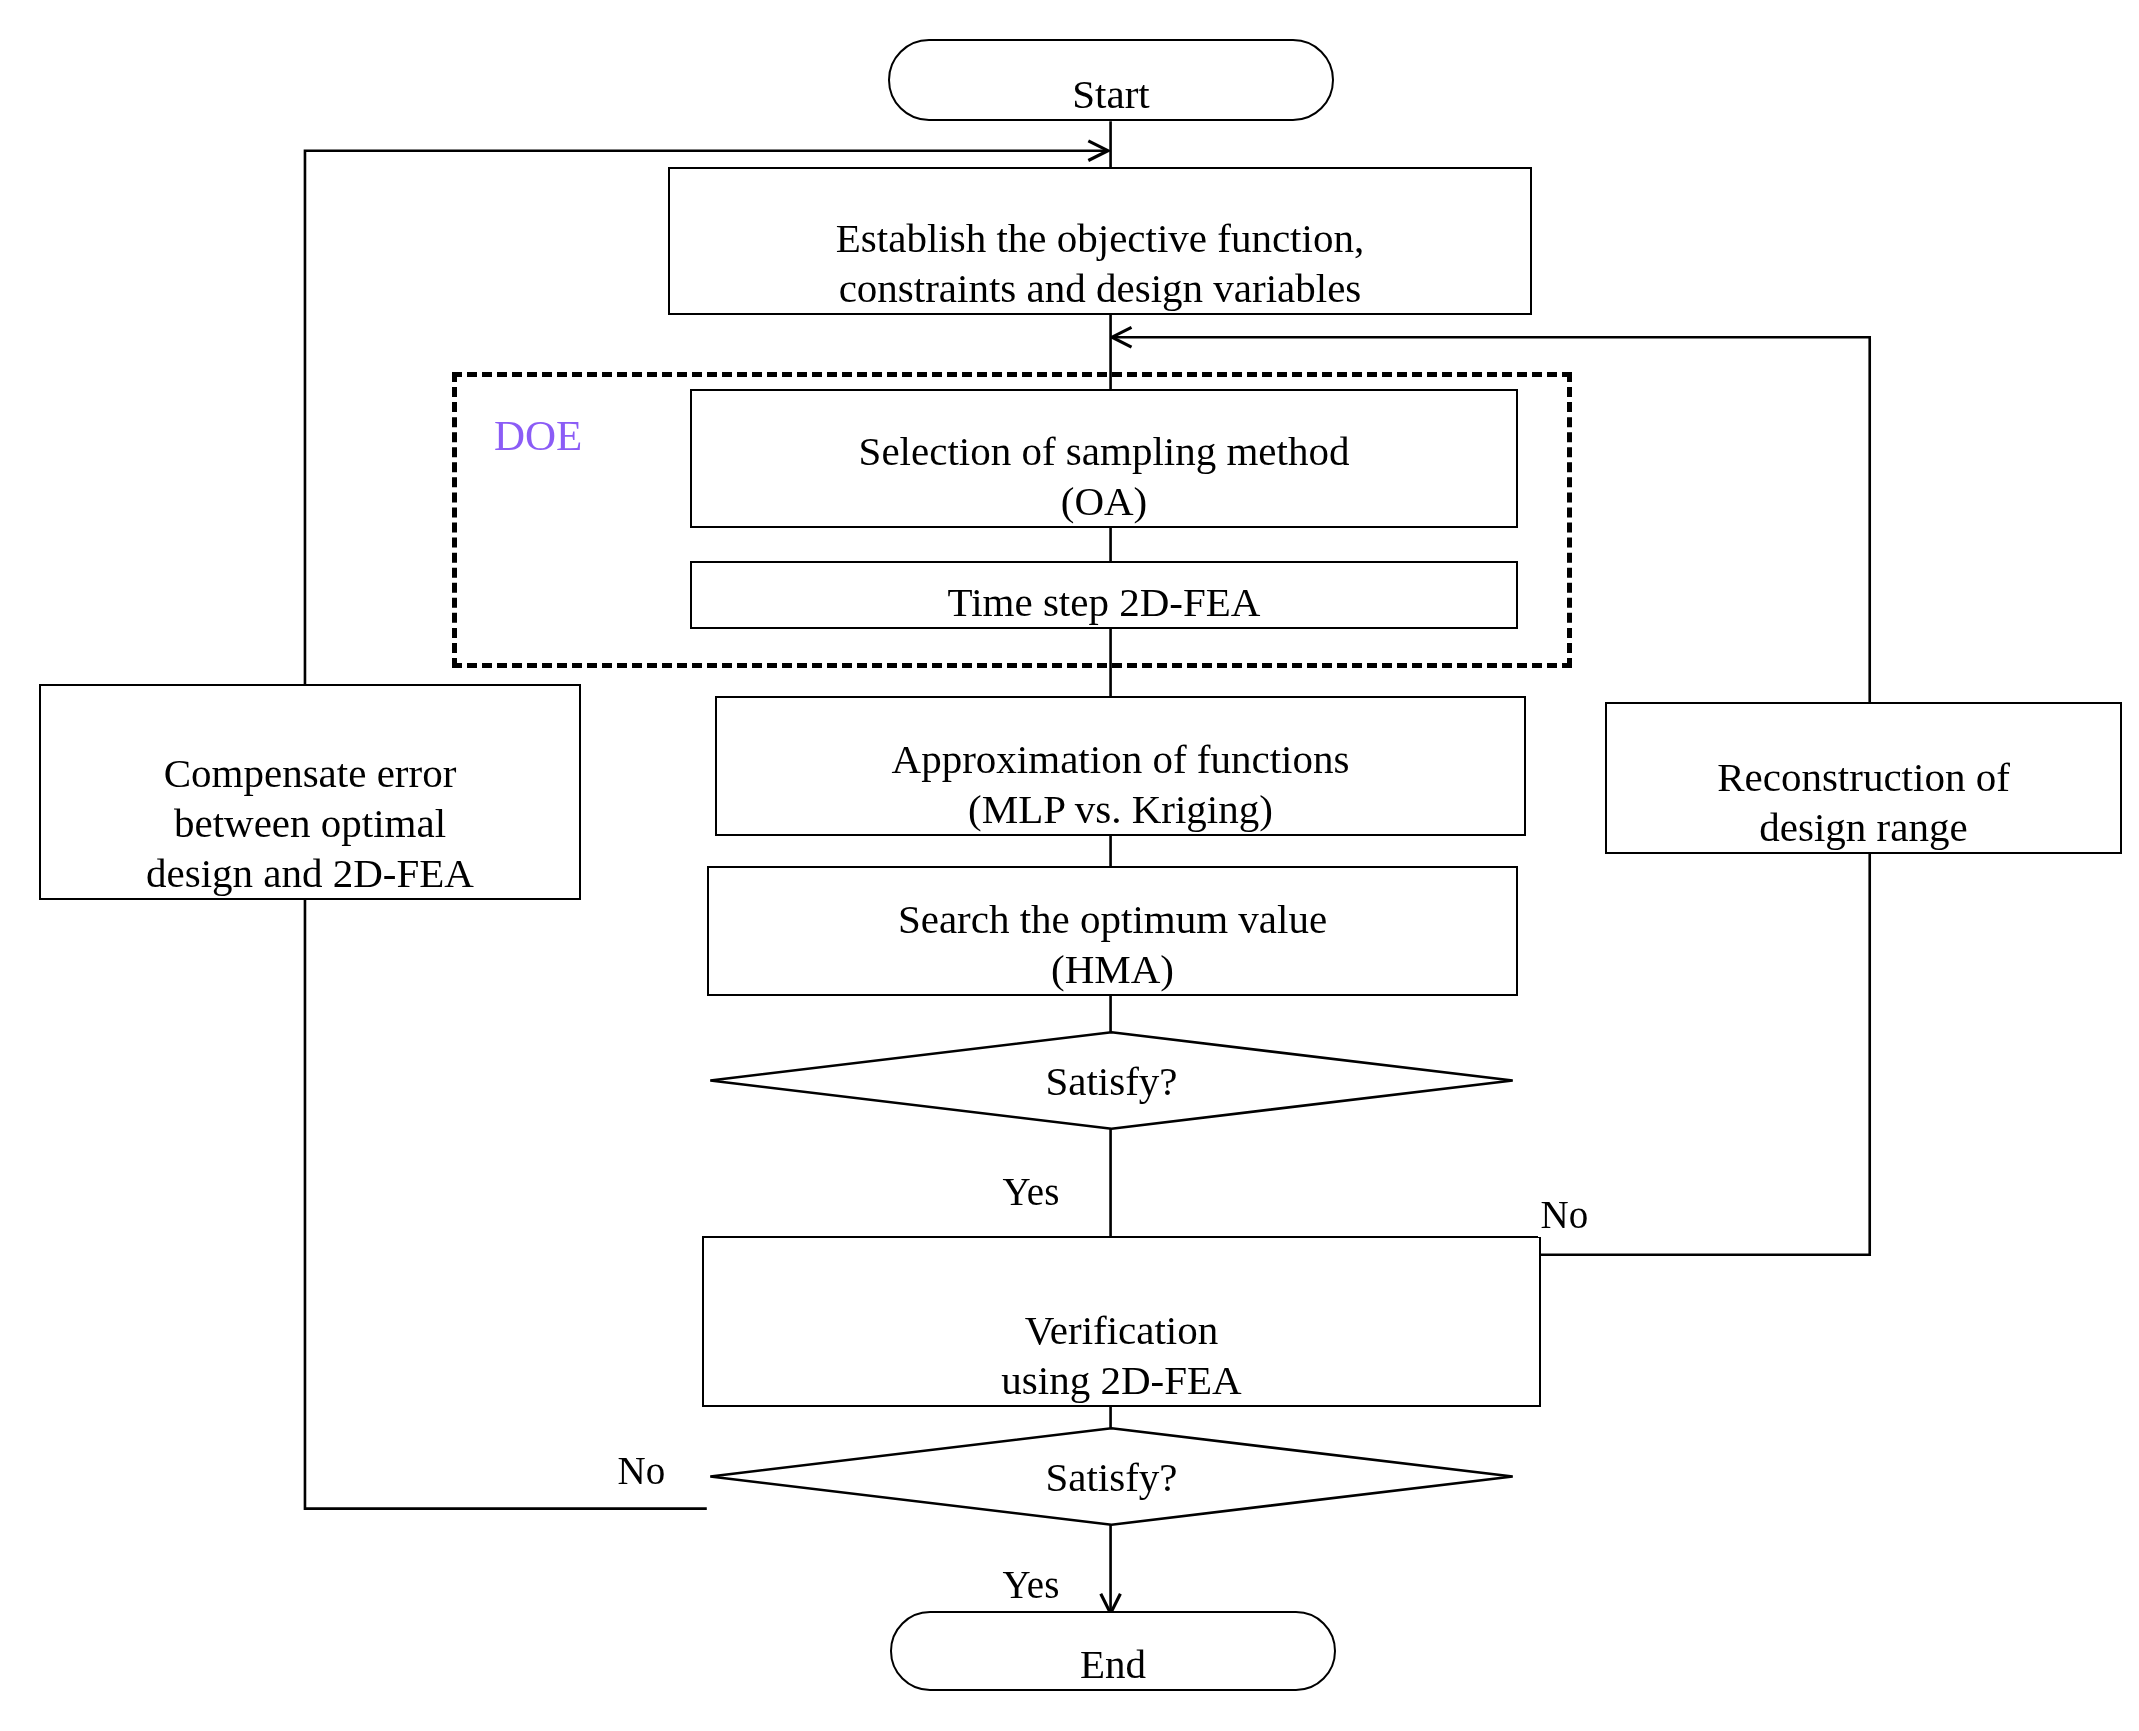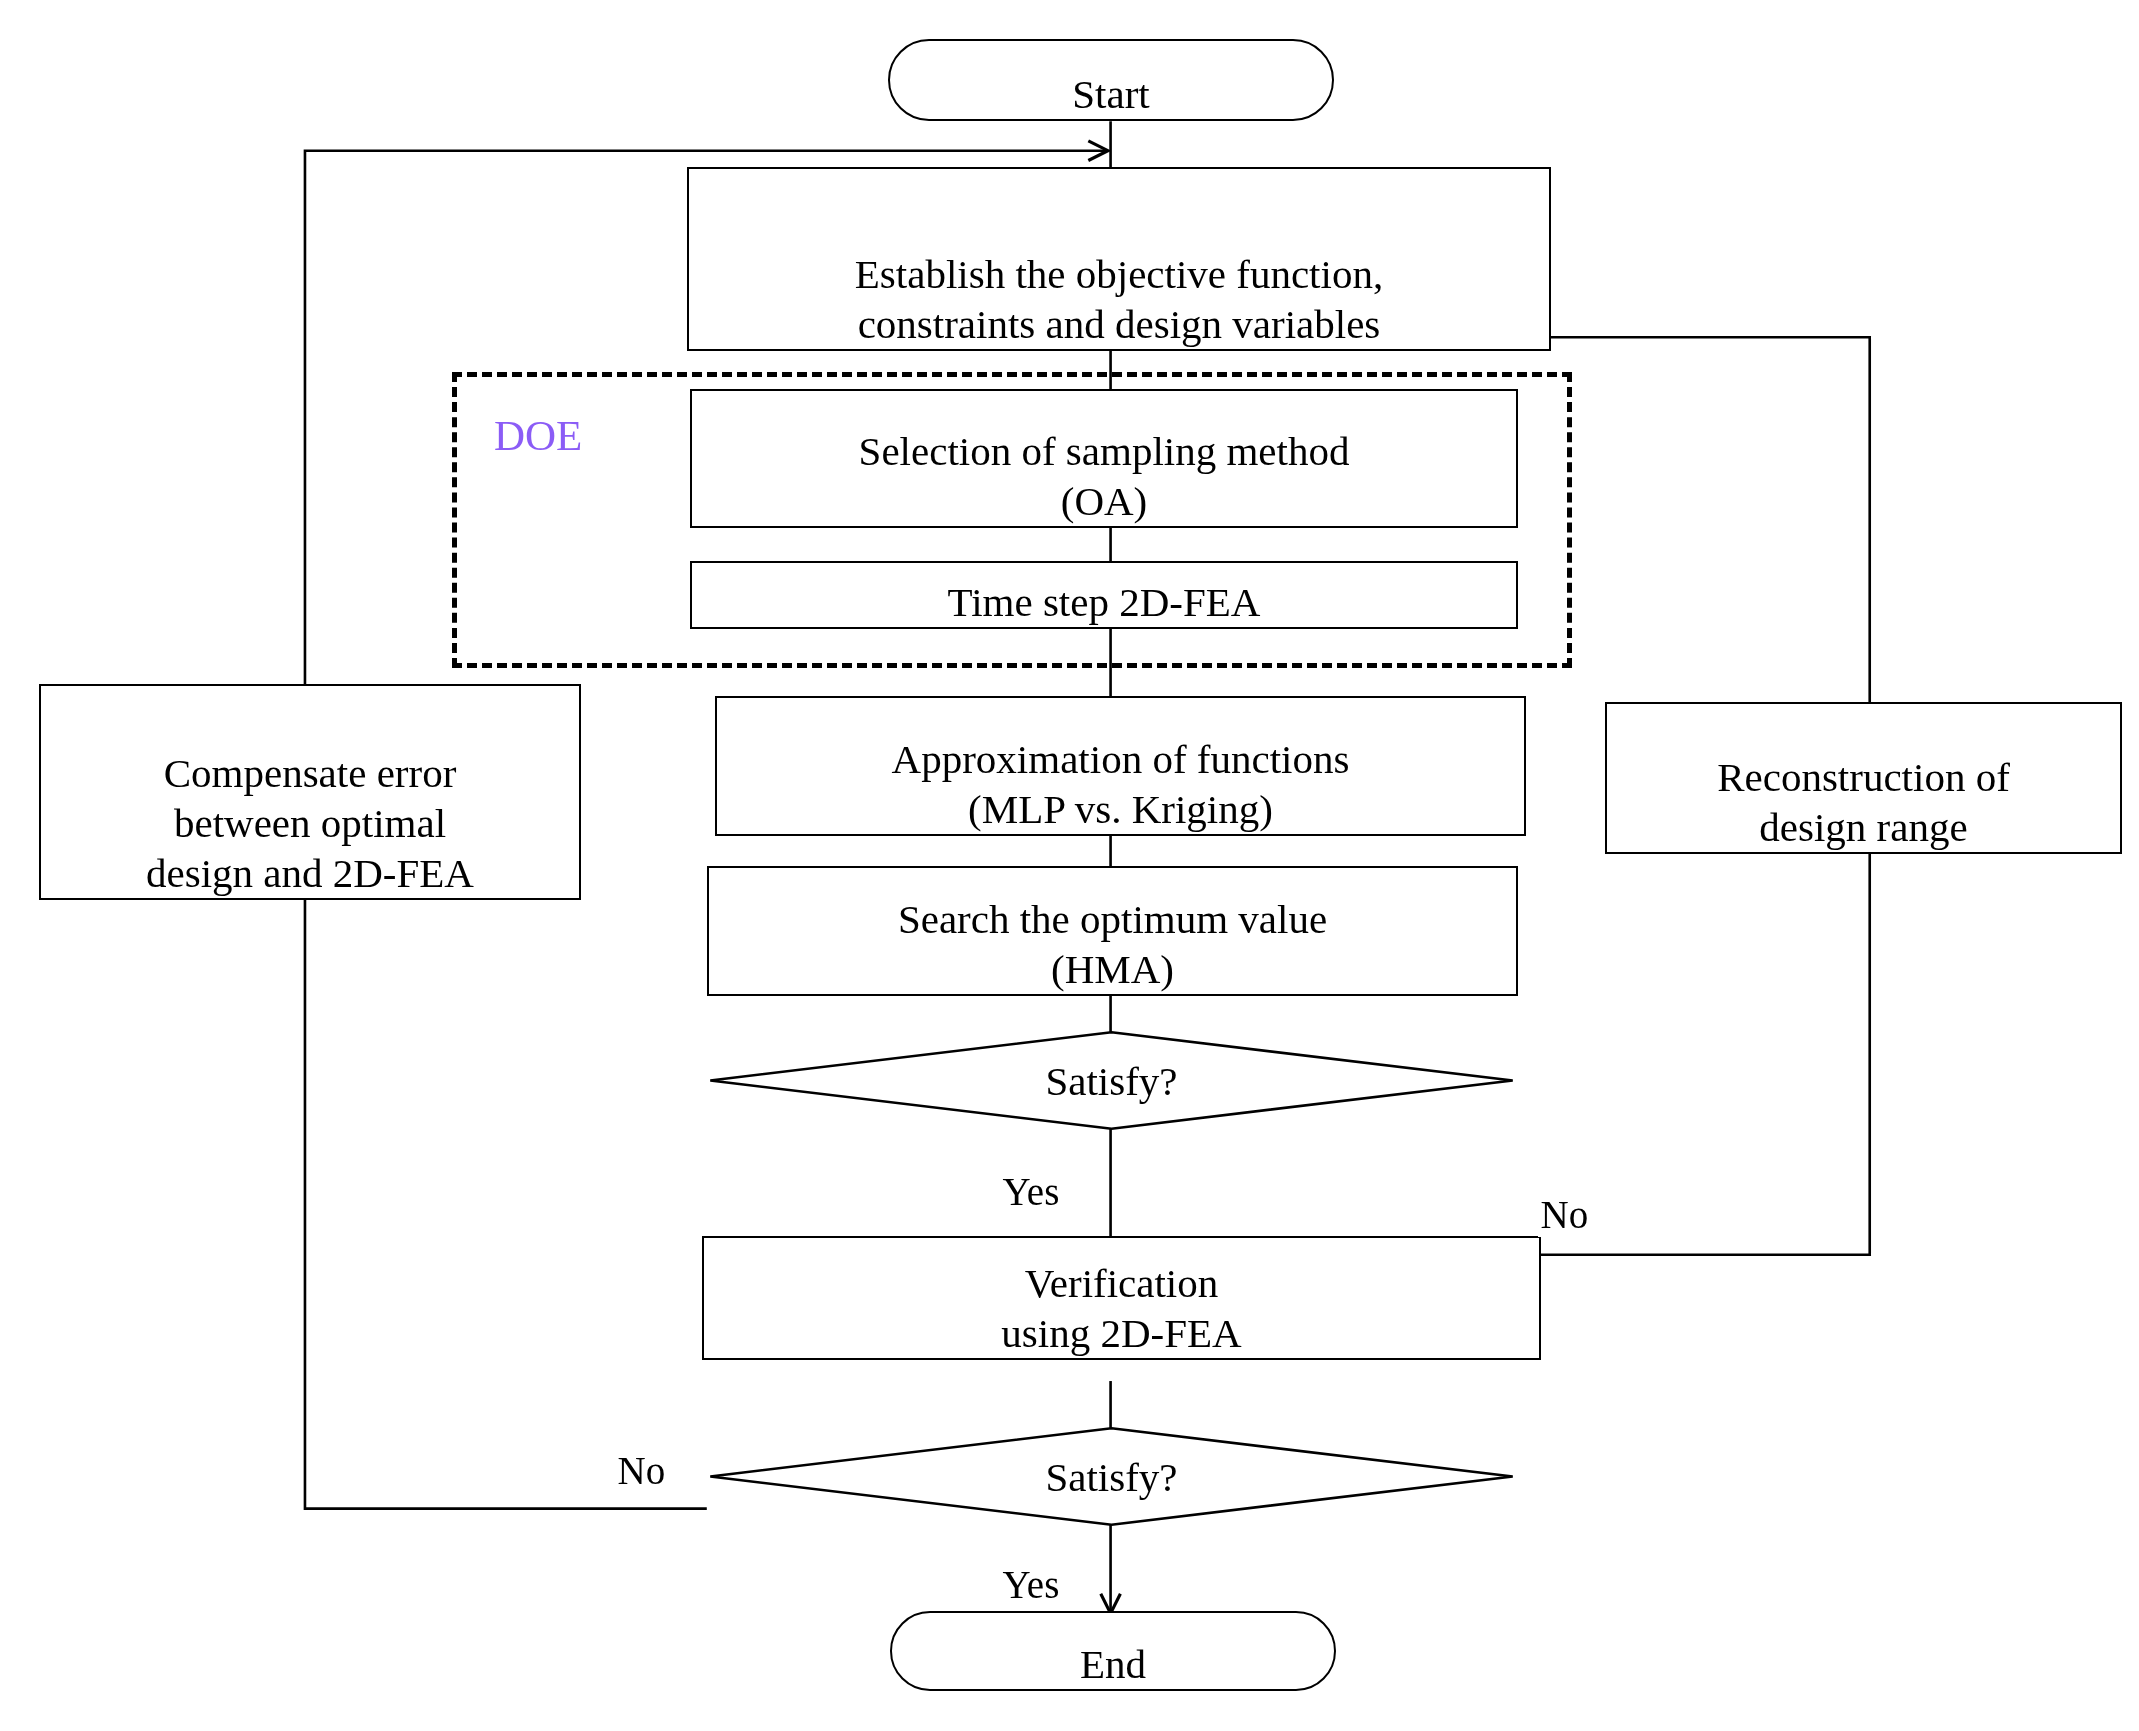--- a/index.html
+++ b/index.html
@@ -114,21 +114,21 @@
 
   </svg>
 
   <div class="dashedgroup" style="left:452px;top:372px;width:1120px;height:296px;"></div>
   <div class="grouplabel" style="left:494px;top:411px;">DOE</div>
 
   <div class="node term" style="left:888px;top:39px;width:446px;height:82px;">
     <span>Start</span>
   </div>
 
-  <div class="node proc" style="left:668px;top:167px;width:864px;height:184px;margin-left:19px;">
+  <div class="node proc" style="left:668px;top:167px;width:864px;height:148px;">
     <span class="two-line">Establish the objective function,
 constraints and design variables</span>
   </div>
 
   <div class="node proc" style="left:690px;top:389px;width:828px;height:139px;">
     <span class="two-line">Selection of sampling method
 (OA)</span>
   </div>
 
   <div class="node proc" style="left:690px;top:561px;width:828px;height:68px;">
@@ -156,21 +156,21 @@
 design range</span>
   </div>
 
   <div class="diamondwrap" style="left:707px;top:1031px;width:809px;height:99px;">
     <svg width="809" height="99" viewBox="0 0 1236 152" xmlns="http://www.w3.org/2000/svg">
       <polygon points="618,2 1234,76 618,150 2,76" fill="#ffffff" stroke="#000000" stroke-width="4"></polygon>
     </svg>
     <div class="diamondtext" style="top:26px;">Satisfy?</div>
   </div>
 
-  <div class="node proc" style="left:702px;top:1236px;width:839px;height:124px;">
+  <div class="node proc" style="left:702px;top:1236px;width:839px;height:171px;">
     <span class="two-line">Verification
 using 2D-FEA</span>
   </div>
 
   <div class="diamondwrap" style="left:707px;top:1427px;width:809px;height:99px;">
     <svg width="809" height="99" viewBox="0 0 1236 152" xmlns="http://www.w3.org/2000/svg">
       <polygon points="618,2 1234,76 618,150 2,76" fill="#ffffff" stroke="#000000" stroke-width="4"></polygon>
     </svg>
     <div class="diamondtext" style="top:26px;">Satisfy?</div>
   </div>

